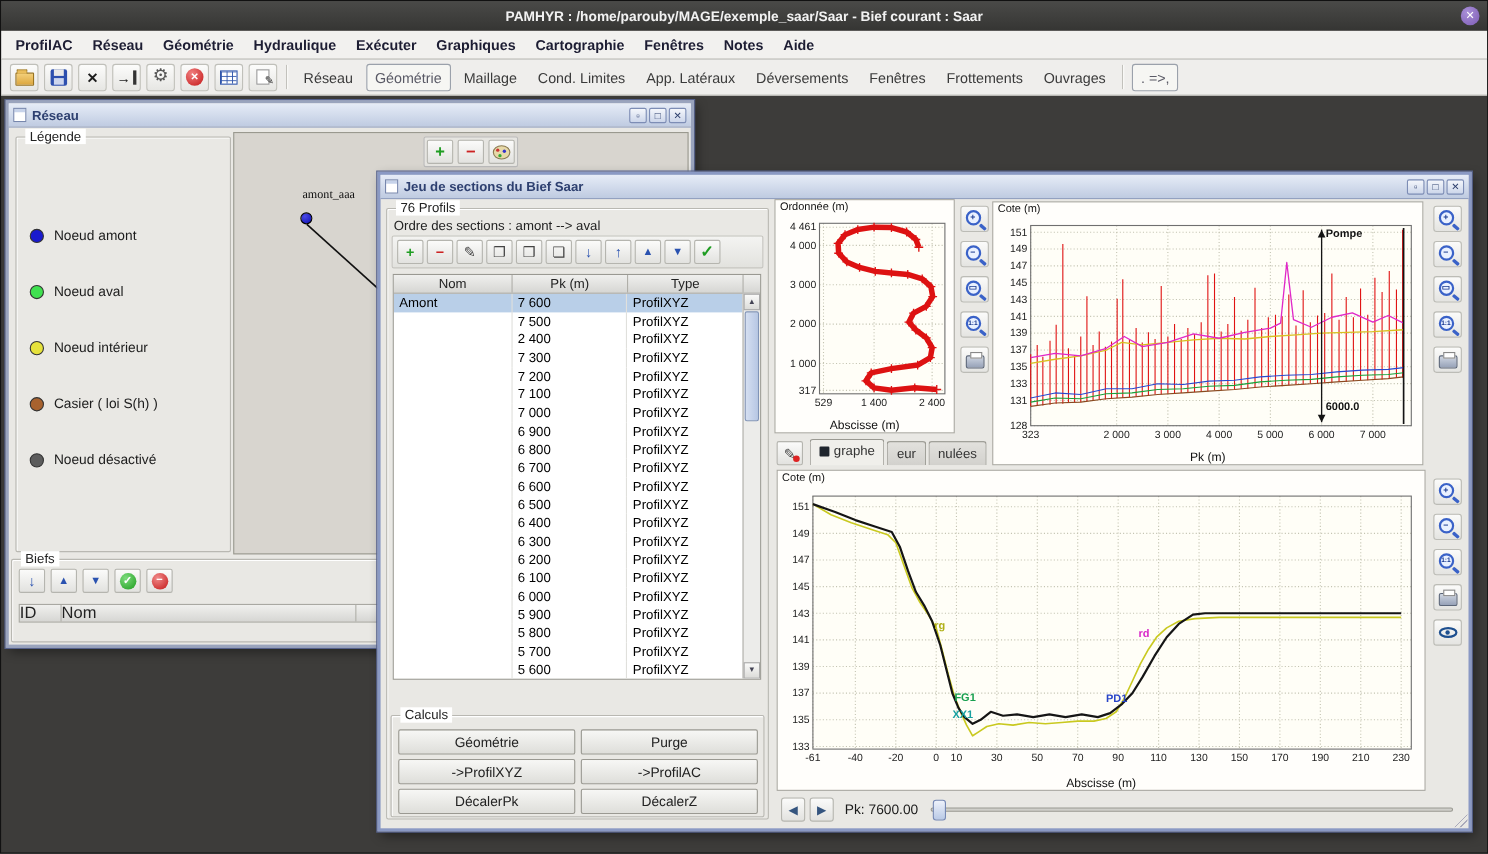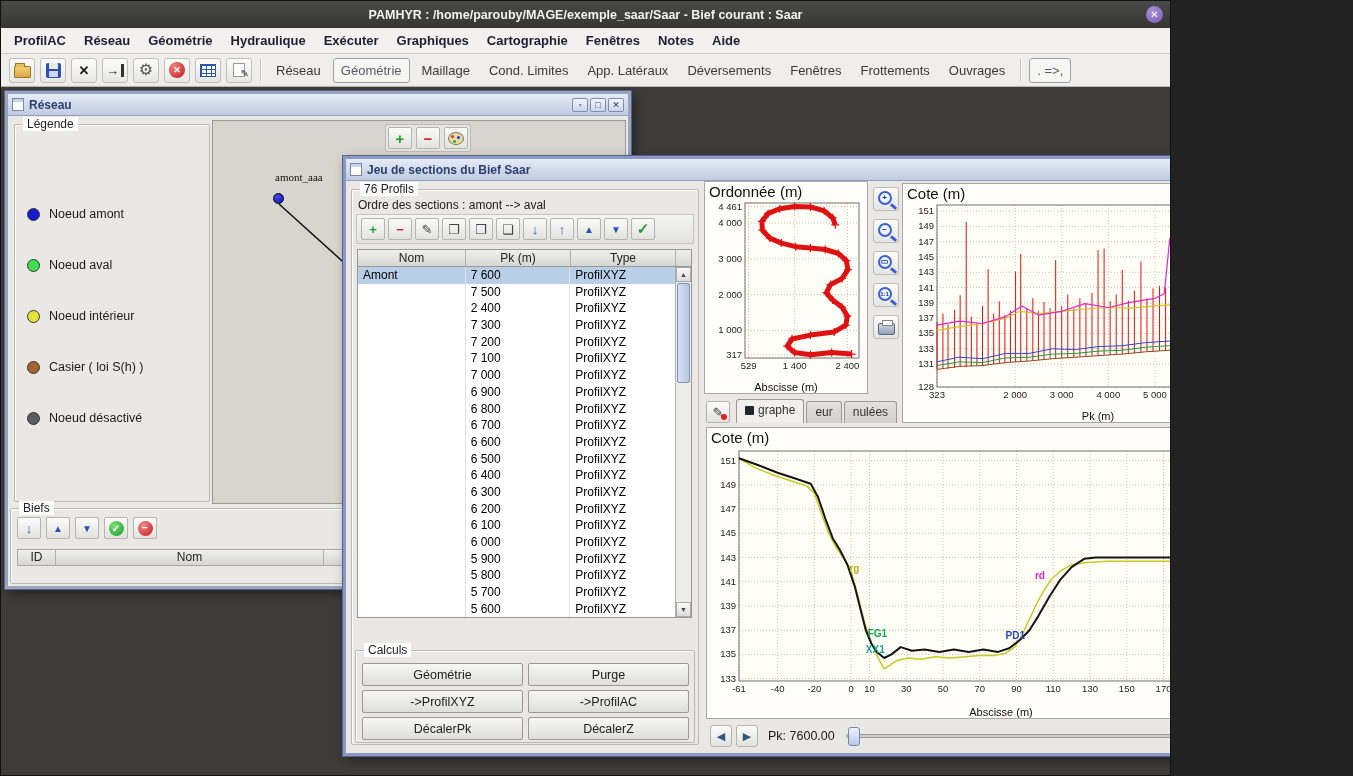--- a/index.html
+++ b/index.html
@@ -1,17 +1,17 @@
 <!DOCTYPE html>
 <html><head>
 <meta charset="utf-8">
 <style>
   *{margin:0;padding:0;box-sizing:border-box;font-family:"Liberation Sans",sans-serif}
   html,body{background:#222}
-  #app{position:relative;width:1171px;height:776px;background:#3d3c3a;overflow:hidden;border:1px solid #111}
+  #app{position:relative;width:1353px;height:776px;background:#3d3c3a;overflow:hidden;border:1px solid #111}
 
   
   .titlebar{position:absolute;left:0;top:0;right:0;height:27px;background:linear-gradient(#4a4a48,#353533);display:flex;align-items:center;justify-content:center}
   .titlebar .ttext{color:#f2f2f2;font-size:12.5px;font-weight:bold}
   .close-btn{position:absolute;right:7px;top:5px;width:17px;height:17px;border-radius:50%;background:radial-gradient(circle at 35% 30%,#a98fd8,#7d5cb4);color:#fff;font-size:10px;line-height:17px;text-align:center;cursor:pointer}
 
   .menubar{position:absolute;left:0;top:27px;right:0;height:26px;background:#f2f1ef;border-bottom:1px solid #c9c8c4;display:flex;align-items:center;gap:4px;padding:0 6px}
   .menu-item{font-size:13px;font-weight:bold;color:#1d1d33;padding:3px 7px;cursor:pointer}
 
   .toolbar{position:absolute;left:0;top:53px;right:0;height:33px;background:#efeeec;border-bottom:1px solid #b9b8b4;display:flex;align-items:center;gap:5px;padding:0 8px}
@@ -60,21 +60,21 @@
   .netcanvas{position:absolute;background:#d8d5cf;border:1px solid #9a998f}
   .net-toolbar{position:absolute;display:flex;gap:4px;padding:2px;background:#e6e5e1;border:1px solid #bbb;border-radius:2px}
   .sqbtn{width:24px;height:22px;display:flex;align-items:center;justify-content:center;background:linear-gradient(#fbfbfa,#e2e2df);border:1px solid #b5b5af;border-radius:2px;cursor:pointer;font-size:13px}
   .sqbtn .plus{color:#1f9d22;font-weight:bold;font-size:15px}
   .sqbtn .minus{color:#cc2222;font-weight:bold;font-size:15px}
   .node-label{position:absolute;font-family:Liberation Serif, serif;font-size:11px;color:#111}
   .node-dot{position:absolute;width:11px;height:11px;border-radius:50%;background:radial-gradient(circle at 35% 30%,#4a4ae8,#0d0db0);border:1px solid #000}
 
   
   .bhead{position:absolute;display:flex;height:17px;left:6px;right:6px;background:linear-gradient(#f0f0ee,#d6d6d3);border:1px solid #a9a8a2}
-  .bhead .hc{border-right:1px solid #b0afa9;font-size:12px;line-height:15px;text-align:center;color:#222}
+  .bhead .hc{border-right:1px solid #b0afa9;font-size:15px;line-height:15px;color:#222}
 
   
   .ptable{position:absolute;border:1px solid #9a9992;background:#fff;font-size:12px;overflow:hidden}
   .phead{display:flex;height:17px;background:linear-gradient(#f0f0ee,#d6d6d3);border-bottom:1px solid #9a9992}
   .phead .hc{border-right:1px solid #b0afa9;line-height:16px;text-align:center;color:#222}
   .pbody{position:absolute;left:0;top:17px;right:16px;bottom:0;overflow:hidden}
   .prow{display:flex;height:16.7px;line-height:16.6px;cursor:pointer}
   .prow .pc{border-right:1px solid #e0e0dc;padding-left:5px;overflow:hidden;white-space:nowrap}
   .prow .c0{width:108px}.prow .c1{width:105px}.prow .c2{width:105px;border-right:none}
   .phead .h0{width:108px}.phead .h1{width:105px}.phead .h2{width:105px}
@@ -84,21 +84,21 @@
   .sthumb{position:absolute;left:1px;width:13px;background:linear-gradient(90deg,#d5dff1,#b7c7e4);border:1px solid #8094b8;border-radius:2px;cursor:pointer}
 
   .btn{display:flex;align-items:center;justify-content:center;background:linear-gradient(#f7f7f5,#dededa);border:1px solid #9a9992;border-radius:2px;font-size:12.5px;color:#222;cursor:pointer}
 
   
   .stoolbar{position:absolute;display:flex;gap:3px;align-items:center;padding:3px 4px;background:linear-gradient(#f4f4f2,#e2e2de);border:1px solid #c6c5c0;border-radius:2px}
   .g{color:#1f9d22;font-weight:bold}.r{color:#cc2222;font-weight:bold}.b{color:#2a52b0;font-weight:bold}.k{color:#444}
 
   
   .chart-box{position:absolute;background:#fffefb;border:1px solid #a8a7a0}
-  .chart-ytitle{position:absolute;left:4px;top:1px;font-size:15px;color:#111}
+  .chart-ytitle{position:absolute;left:4px;top:1px;font-size:10px;color:#111}
   .chart-xtitle{position:absolute;left:0;right:0;bottom:0;text-align:center;font-size:11px;color:#111}
   .chart-canvas{position:absolute;left:0;top:15px;right:0;bottom:15px}
 
   .vstack{position:absolute;display:flex;flex-direction:column;gap:8px}
   .zbtn{width:26px;height:24px;display:flex;align-items:center;justify-content:center;background:linear-gradient(#fbfbfa,#e4e4e1);border:1px solid #bcbcb6;border-radius:3px;cursor:pointer}
   .mag{position:relative;width:17px;height:17px}
   .mag .lens{width:14px;height:14px;border:2px solid #3a62c8;border-radius:50%;background:#eaf1ff;display:flex;align-items:center;justify-content:center;font-weight:bold;font-size:8px;color:#18388f}
   .mag::after{content:"";position:absolute;width:7px;height:3px;background:#3a62c8;right:-2px;bottom:0;transform:rotate(40deg);border-radius:1px}
   .printer{width:17px;height:12px;background:linear-gradient(#cfd6e2,#97a2b8);border:1px solid #5a6578;border-radius:2px;position:relative;margin-top:4px}
   .printer::before{content:"";position:absolute;left:3px;top:-4px;width:9px;height:4px;background:#fff;border:1px solid #888}

